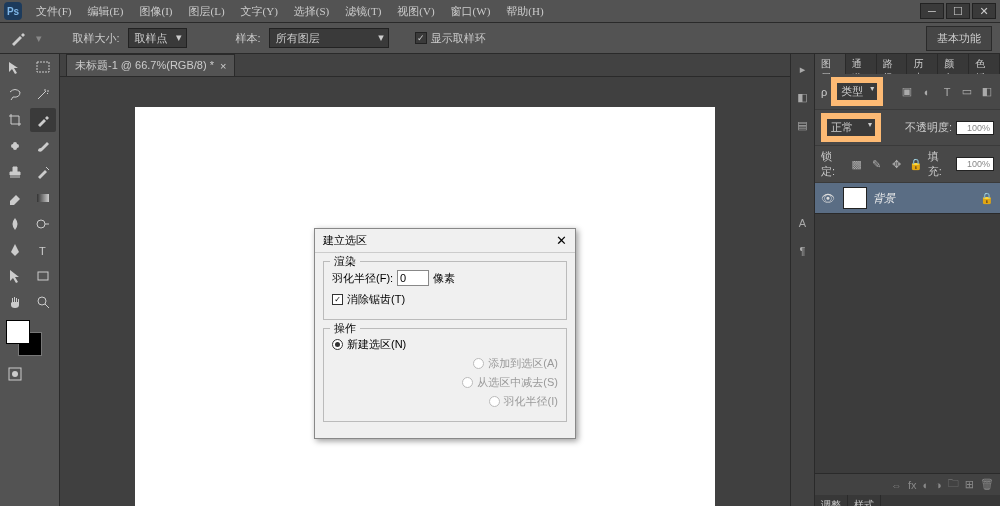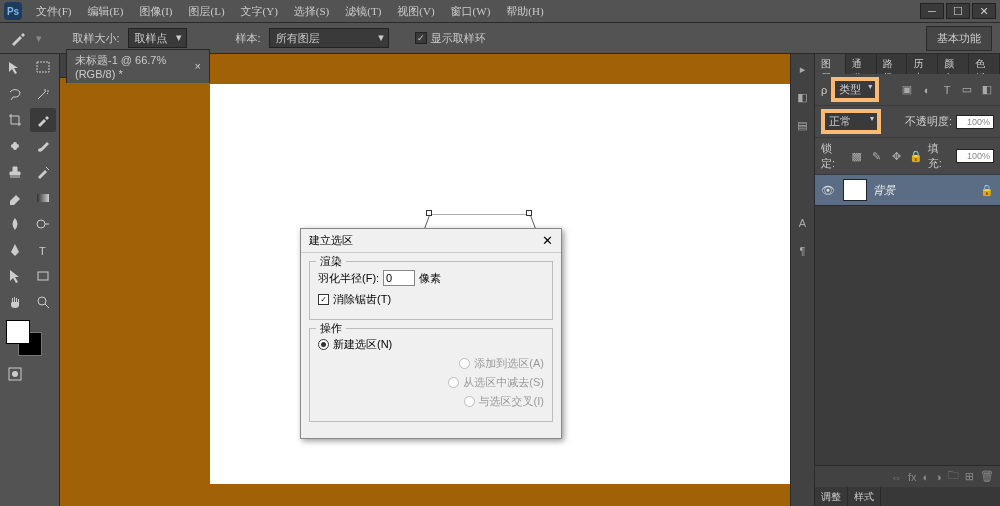--- a/index.html
+++ b/index.html
@@ -22,55 +22,55 @@
     .right-label { margin-left: auto; background: #464646; padding: 4px 10px; border: 1px solid #2a2a2a; }
     
     .workspace { display: flex; height: calc(506px - 54px); }
     .tools-panel { width: 60px; background: #535353; border-right: 1px solid #2a2a2a; display: flex; flex-wrap: wrap; padding: 2px; align-content: flex-start; gap: 2px; }
     .tool { width: 26px; height: 24px; display: flex; align-items: center; justify-content: center; cursor: pointer; border-radius: 2px; }
     .tool.selected { background: #3a3a3a; }
     .color-swatches { width: 56px; height: 40px; position: relative; margin-top: 4px; }
     .swatch-fg { position: absolute; width: 24px; height: 24px; background: #fff; border: 1px solid #000; top: 0; left: 4px; }
     .swatch-bg { position: absolute; width: 24px; height: 24px; background: #000; border: 1px solid #777; top: 12px; left: 16px; }
     
-    .doc-area { flex: 1; background: #a16207; display: flex; }
+    .doc-area { flex: 1; background: #404040; display: flex; flex-direction: column; }
     .doc-tabs { height: 24px; background: #424242; border-bottom: 1px solid #2a2a2a; display: flex; align-items: center; padding-left: 6px; }
     .doc-tab { background: #535353; padding: 3px 8px; font-size: 10px; display: flex; align-items: center; gap: 6px; border: 1px solid #2a2a2a; border-bottom: none; }
     .doc-tab .close { cursor: pointer; }
     .canvas-wrap { flex: 1; display: flex; align-items: flex-start; justify-content: center; padding-top: 30px; position: relative; }
     .canvas { width: 580px; height: 400px; background: #fff; position: relative; }
     
     .vector-shape { position: absolute; top: 130px; left: 190px; width: 160px; height: 160px; }
     .anchor { position: absolute; width: 6px; height: 6px; border: 1px solid #333; background: #fff; }
     
     .right-panels { width: 210px; background: #424242; border-left: 1px solid #2a2a2a; display: flex; }
     .dock-strip { width: 24px; background: #424242; border-right: 1px solid #2a2a2a; display: flex; flex-direction: column; align-items: center; padding-top: 6px; gap: 10px; }
     .dock-icon { width: 18px; height: 18px; display:flex; align-items:center; justify-content:center; color:#aaa; cursor:pointer; }
     .panels-main { flex: 1; display: flex; flex-direction: column; }
     .panel-tabset { height: 20px; background: #383838; display: flex; }
     .ptab { padding: 3px 6px; font-size: 10px; cursor: pointer; border-right: 1px solid #2a2a2a; }
     .ptab.active { background: #484848; }
     .panel-body { background: #484848; flex: 0 0 auto; }
     .filter-row, .blend-row, .lock-row { display: flex; align-items: center; padding: 3px 6px; gap: 4px; font-size: 10px; border-bottom: 1px solid #3a3a3a; }
-    .mini-select { background: #3a3a3a; border: 4px solid #fdba74; padding: 1px 14px 1px 4px; position: relative; }
+    .mini-select { background: #3a3a3a; border: 6px solid #fdba74; padding: 1px 14px 1px 4px; position: relative; }
     .mini-select::after { content: "▾"; position: absolute; right: 3px; font-size: 8px; }
     .opacity-field { background: #ffffff; border: 1px solid #222; padding: 1px 3px; width: 38px; font-size: 9px; text-align: right; color: #888; }
     .lock-icons { display: flex; gap: 6px; }
     .lock-ico { width: 14px; height: 14px; display: flex; align-items: center; justify-content: center; color: #aaa; }
     .layer-row { display: flex; align-items: center; background: #5a6d84; padding: 3px 6px; gap: 6px; height: 30px; }
     .eye { width: 16px; color: #ddd; }
     .thumb { width: 24px; height: 22px; background: #fff; border: 1px solid #222; }
     .layer-name { color: #eee; font-style: italic; }
     .lock-ind { margin-left: auto; color: #ccc; }
     .layer-empty { height: 260px; background: #3c3c3c; border-top: 1px solid #2a2a2a; }
     .panel-footer { height: 22px; background: #424242; border-top: 1px solid #2a2a2a; display: flex; align-items: center; justify-content: flex-end; gap: 6px; padding: 0 6px; }
     .ft-ico { color: #888; cursor: pointer; }
     .bottom-tabset { height: 20px; background: #383838; display: flex; margin-top: auto; }
     
-    .dialog { position: absolute; left: 300px; top: 228px; width: 262px; background: #f0f0f0; border: 1px solid #888; box-shadow: 2px 2px 6px rgba(0,0,0,0.4); color: #000; }
+    .dialog { position: absolute; left: 314px; top: 228px; width: 262px; background: #f0f0f0; border: 1px solid #888; box-shadow: 2px 2px 6px rgba(0,0,0,0.4); color: #000; }
     .dlg-title { height: 24px; display: flex; align-items: center; padding: 0 8px; border-bottom: 1px solid #ccc; font-size: 12px; }
     .dlg-close { margin-left: auto; cursor: pointer; font-size: 13px; }
     .dlg-body { display: flex; padding: 8px; gap: 12px; }
     .dlg-left { flex: 1; }
     .fieldset { border: 1px solid #bbb; padding: 8px 8px 8px 8px; margin-bottom: 8px; position: relative; }
     .fieldset-legend { position: absolute; top: -8px; left: 6px; background: #f0f0f0; padding: 0 4px; font-size: 11px; }
     .field-row { display: flex; align-items: center; gap: 4px; margin-bottom: 6px; font-size: 11px; }
     .field-input { width: 32px; border: 1px solid #888; padding: 1px 2px; background: #fff; text-align: left; }
     .radio-row, .check-row { display: flex; align-items: center; gap: 4px; font-size: 11px; margin-bottom: 4px; }
     .dlg-check { width: 11px; height: 11px; border: 1px solid #333; display: flex; align-items: center; justify-content: center; font-size: 8px; background:#fff; }
@@ -373,18 +373,18 @@
         <div class="radio-row disabled">
           <div class="dlg-radio"></div>
           <span>添加到选区(A)</span>
         </div>
         <div class="radio-row disabled">
           <div class="dlg-radio"></div>
           <span>从选区中减去(S)</span>
         </div>
         <div class="radio-row disabled">
           <div class="dlg-radio"></div>
-          <span>与选区交叉(I)</span>
+          <span>羽化半径(I)</span>
         </div>
       </div>
     </div>
   </div>
 </div>
 
 </body></html>

